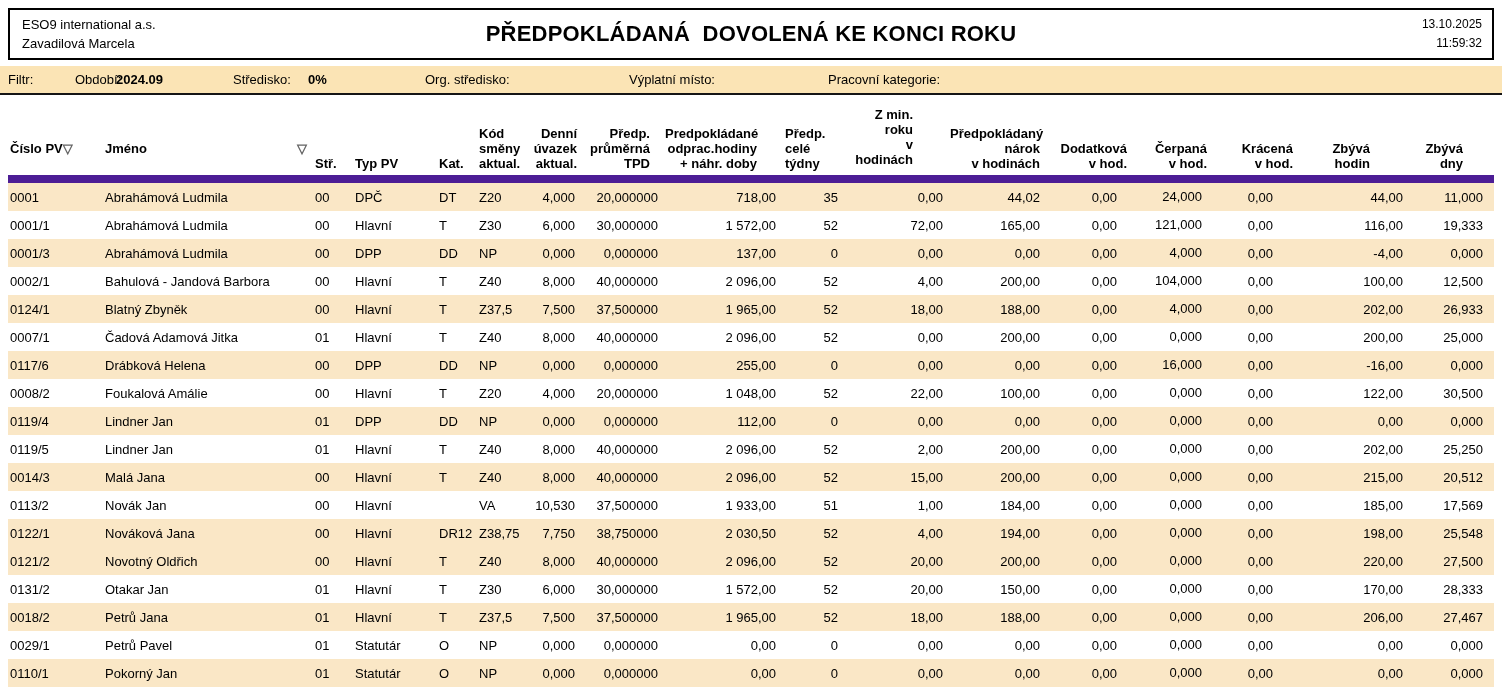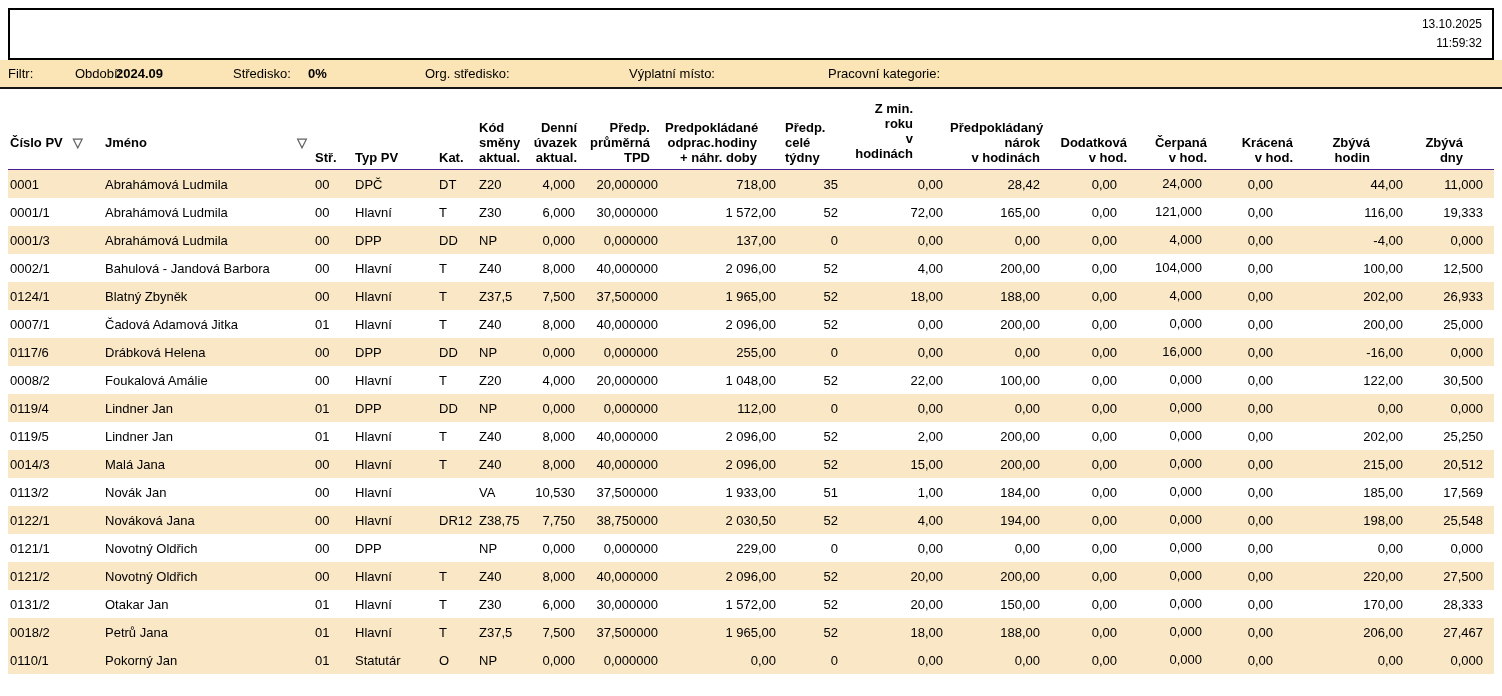--- a/index.html
+++ b/index.html
@@ -18,42 +18,42 @@
     border:2px solid #000;background:#fff;
   }
   .company-block{position:absolute;left:12px;top:5px;font-size:13px;line-height:19px;}
   .title{
     text-align:center;font-size:22px;font-weight:bold;
     padding-top:11px;white-space:pre;letter-spacing:.2px;
   }
   .datetime-block{position:absolute;right:10px;top:5px;text-align:right;font-size:12px;line-height:19px;}
   
   .filter-bar{
-    position:relative;margin-top:0;height:27px;
+    position:relative;margin-top:6px;height:27px;
     background:var(--band);border-bottom:2px solid #151515;font-size:13px;
   }
   .filter-bar span{position:absolute;top:6px;white-space:nowrap;}
   .f-filtr{left:8px;}
   .f-obdobi-l{left:75px;}
   .f-obdobi-v{left:116px;font-weight:bold;}
   .f-stred-l{left:233px;}
   .f-stred-v{left:308px;font-weight:bold;}
   .f-org-l{left:425px;}
   .f-vypl-l{left:629px;}
   .f-prac-l{left:828px;}
   
   table{border-collapse:collapse;table-layout:fixed;width:1486px;margin:0 8px;}
   thead th{
     font-size:13px;font-weight:bold;vertical-align:bottom;
-    padding:12px 2px 4px 2px;border-bottom:1px solid #4c1d95;
+    padding:12px 2px 4px 2px;border-bottom:8px solid #4c1d95;
     white-space:pre-line;line-height:15px;
   }
   th.left{text-align:left;margin-top:48px;}
   th.right{text-align:right;}
-  .th-flex{display:flex;align-items:flex-end;gap:10px;}
+  .th-flex{display:flex;align-items:flex-end;}
   .th-flex.between{justify-content:space-between;padding-right:4px;}
   .sort{font-size:13px;color:#666;line-height:14px;cursor:pointer;}
   tbody td{
     font-size:13px;height:21px;line-height:21px;padding:0 2px;
     white-space:nowrap;overflow:hidden;
   }
   tr.stripe td{background:var(--stripe);}
   td.c0,td.c1,td.c2,td.c3,td.c4,td.c5{text-align:left;}
   td.c6,td.c7,td.c8,td.c9,td.c10,td.c11,td.c12,td.c13,td.c14,td.c15,td.c16{text-align:right;}
   
@@ -67,20 +67,25 @@
   th.c7{padding-right:13px;} th.c8{padding-right:26px;margin-left:38px;}
   th.c9{padding-right:43px;} th.c10{padding-right:35px;padding-bottom:8px;}
   th.c11{padding-right:8px;margin-top:28px;} th.c12{padding-right:9px;}
   th.c13{padding-right:11px;}th.c14{padding-right:5px;}
   th.c15{padding-right:44px;}th.c16{padding-right:31px;}
 </style>
 </head>
 <body>
 
 <div class="header-box">
+  <div class="company-block">
+    <div>ESO9 international a.s.</div>
+    <div>Zavadilová Marcela</div>
+  </div>
+  <div class="title">PŘEDPOKLÁDANÁ  DOVOLENÁ KE KONCI ROKU</div>
   <div class="datetime-block">
     <div>13.10.2025</div>
     <div>11:59:32</div>
   </div>
 </div>
 
 <div class="filter-bar">
   <span class="f-filtr">Filtr:</span>
   <span class="f-obdobi-l">Období:</span>
   <span class="f-obdobi-v">2024.09</span>
@@ -166,21 +171,21 @@
         <td class="c1">Abrahámová Ludmila</td>
         <td class="c2">00</td>
         <td class="c3">DPČ</td>
         <td class="c4">DT</td>
         <td class="c5">Z20</td>
         <td class="c6">4,000</td>
         <td class="c7">20,000000</td>
         <td class="c8">718,00</td>
         <td class="c9">35</td>
         <td class="c10">0,00</td>
-        <td class="c11">28,42</td>
+        <td class="c11">44,02</td>
         <td class="c12">0,00</td>
         <td class="c13">24,000</td>
         <td class="c14">0,00</td>
         <td class="c15">44,00</td>
         <td class="c16">11,000</td>
       </tr>
       <tr>
         <td class="c0">0001/1</td>
         <td class="c1">Abrahámová Ludmila</td>
         <td class="c2">00</td>
@@ -401,39 +406,20 @@
         <td class="c8">2 030,50</td>
         <td class="c9">52</td>
         <td class="c10">4,00</td>
         <td class="c11">194,00</td>
         <td class="c12">0,00</td>
         <td class="c13">0,000</td>
         <td class="c14">0,00</td>
         <td class="c15">198,00</td>
         <td class="c16">25,548</td>
       </tr>
-      <tr>
-        <td class="c0">0121/1</td>
-        <td class="c1">Novotný Oldřich</td>
-        <td class="c2">00</td>
-        <td class="c3">DPP</td>
-        <td class="c4"></td>
-        <td class="c5">NP</td>
-        <td class="c6">0,000</td>
-        <td class="c7">0,000000</td>
-        <td class="c8">229,00</td>
-        <td class="c9">0</td>
-        <td class="c10">0,00</td>
-        <td class="c11">0,00</td>
-        <td class="c12">0,00</td>
-        <td class="c13">0,000</td>
-        <td class="c14">0,00</td>
-        <td class="c15">0,00</td>
-        <td class="c16">0,000</td>
-      </tr>
       <tr class="stripe">
         <td class="c0">0121/2</td>
         <td class="c1">Novotný Oldřich</td>
         <td class="c2">00</td>
         <td class="c3">Hlavní</td>
         <td class="c4">T</td>
         <td class="c5">Z40</td>
         <td class="c6">8,000</td>
         <td class="c7">40,000000</td>
         <td class="c8">2 096,00</td>
@@ -477,33 +463,52 @@
         <td class="c8">1 965,00</td>
         <td class="c9">52</td>
         <td class="c10">18,00</td>
         <td class="c11">188,00</td>
         <td class="c12">0,00</td>
         <td class="c13">0,000</td>
         <td class="c14">0,00</td>
         <td class="c15">206,00</td>
         <td class="c16">27,467</td>
       </tr>
-      <tr class="stripe">
-        <td class="c0">0110/1</td>
-        <td class="c1">Pokorný Jan</td>
+      <tr>
+        <td class="c0">0029/1</td>
+        <td class="c1">Petrů Pavel</td>
         <td class="c2">01</td>
         <td class="c3">Statutár</td>
         <td class="c4">O</td>
         <td class="c5">NP</td>
         <td class="c6">0,000</td>
         <td class="c7">0,000000</td>
         <td class="c8">0,00</td>
         <td class="c9">0</td>
         <td class="c10">0,00</td>
         <td class="c11">0,00</td>
         <td class="c12">0,00</td>
         <td class="c13">0,000</td>
         <td class="c14">0,00</td>
         <td class="c15">0,00</td>
         <td class="c16">0,000</td>
       </tr>
+      <tr class="stripe">
+        <td class="c0">0110/1</td>
+        <td class="c1">Pokorný Jan</td>
+        <td class="c2">01</td>
+        <td class="c3">Statutár</td>
+        <td class="c4">O</td>
+        <td class="c5">NP</td>
+        <td class="c6">0,000</td>
+        <td class="c7">0,000000</td>
+        <td class="c8">0,00</td>
+        <td class="c9">0</td>
+        <td class="c10">0,00</td>
+        <td class="c11">0,00</td>
+        <td class="c12">0,00</td>
+        <td class="c13">0,000</td>
+        <td class="c14">0,00</td>
+        <td class="c15">0,00</td>
+        <td class="c16">0,000</td>
+      </tr>
     </tbody>
 </table>
 
 </body></html>

